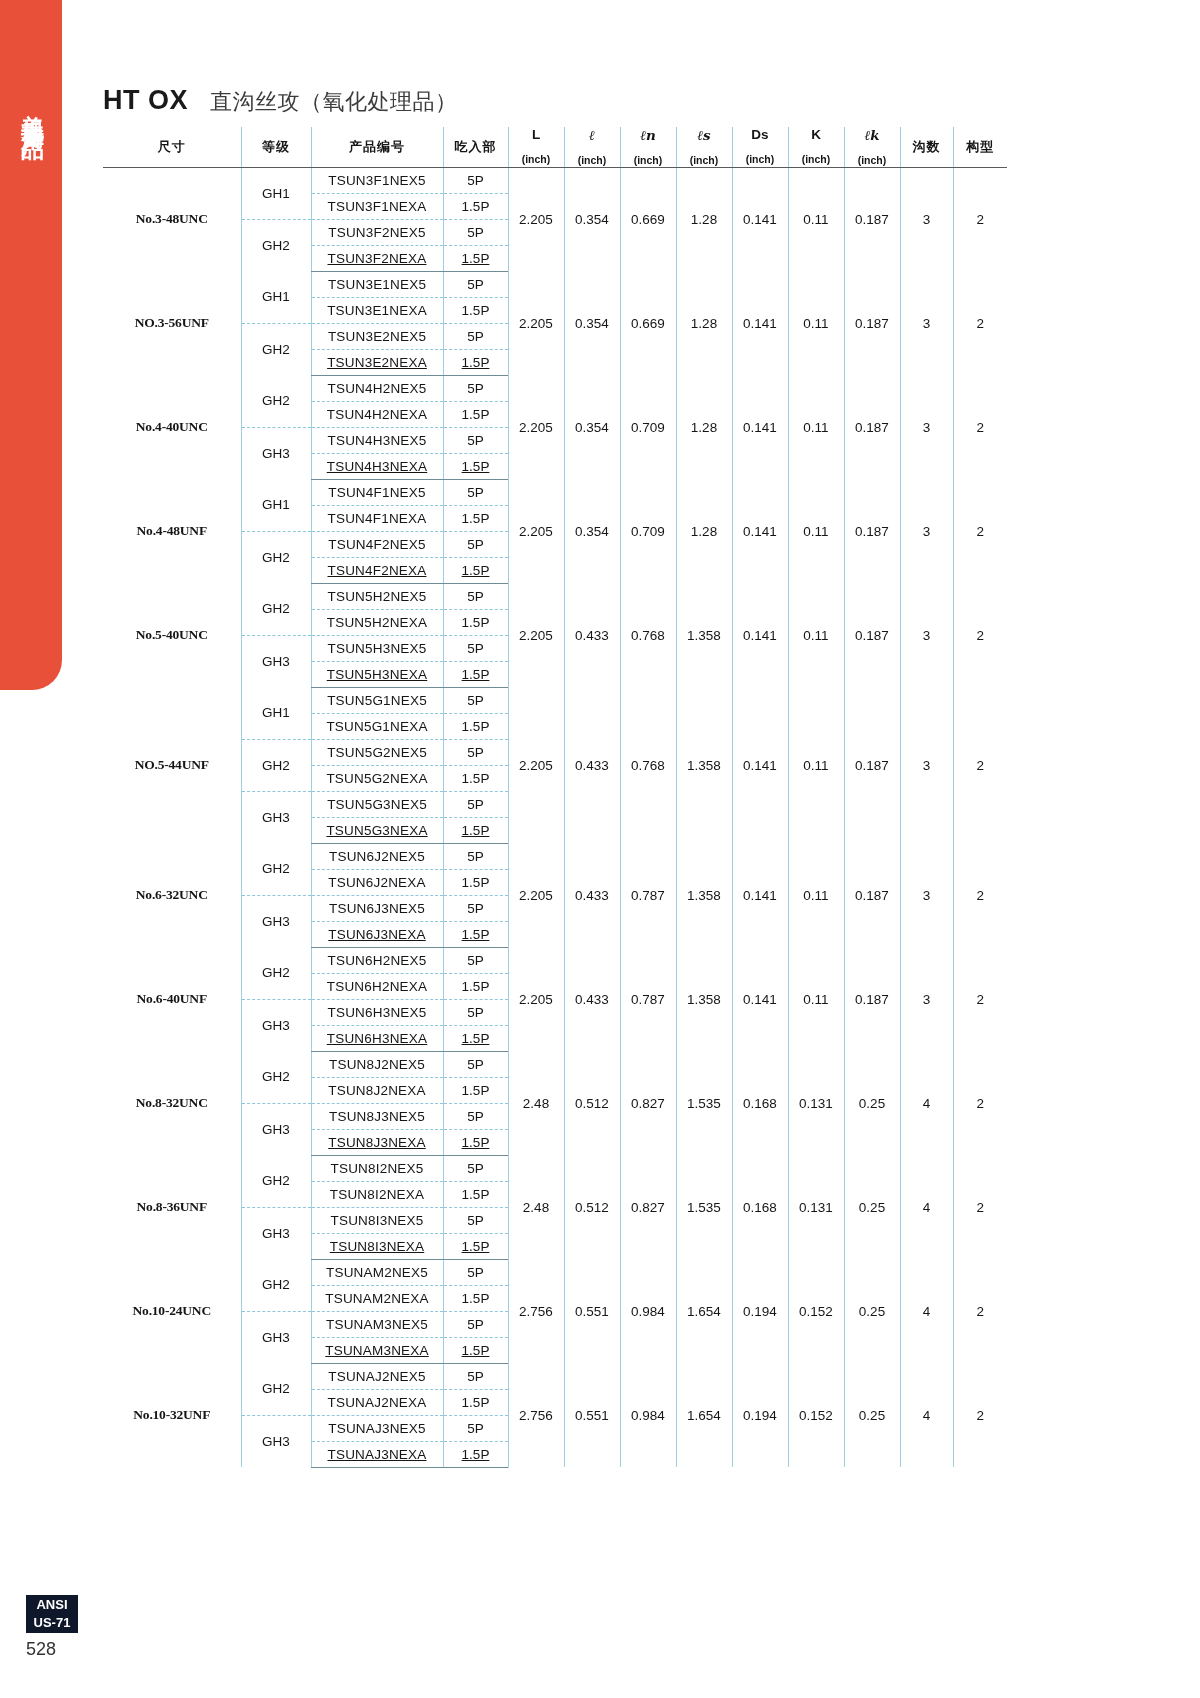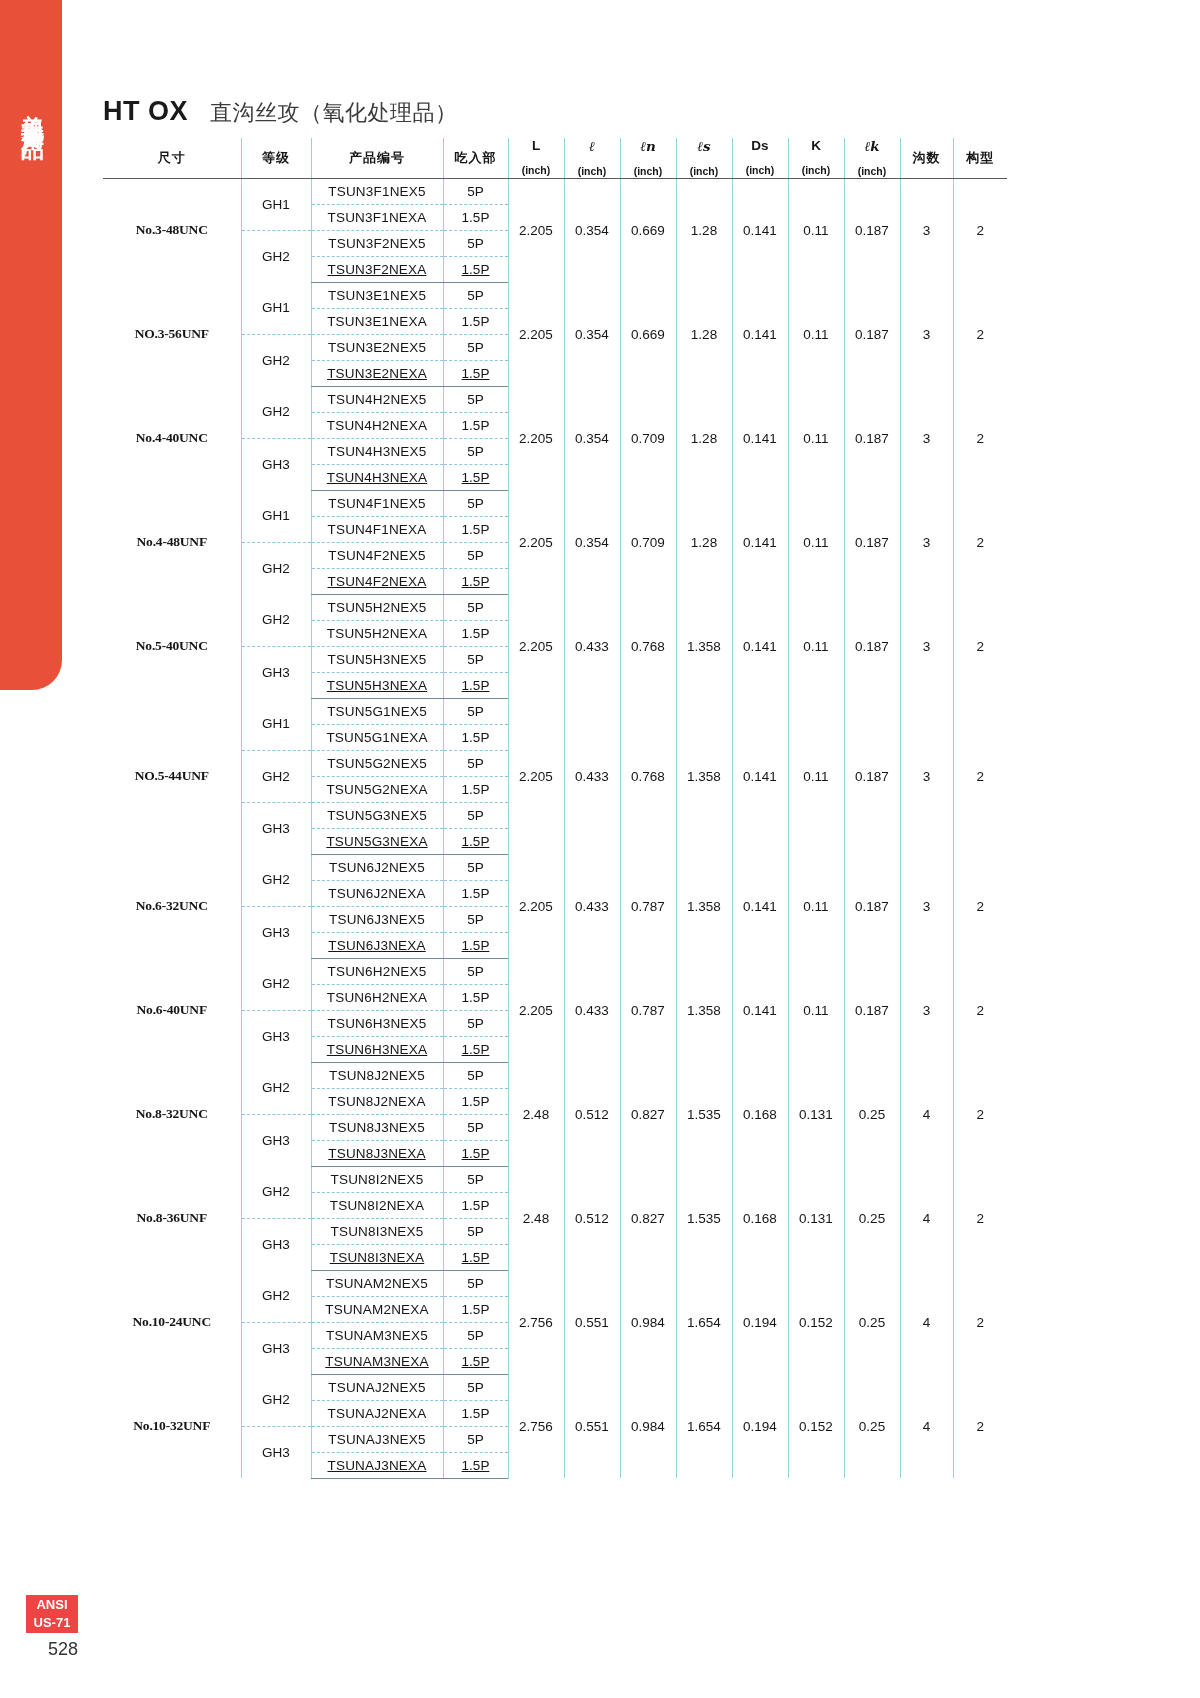--- a/index.html
+++ b/index.html
@@ -32,21 +32,21 @@
     text-orientation: upright;
     margin: 0 auto;
     width: 30px;
     line-height: 1.15;
   }
 
   
   .page {
     position: absolute;
     left: 103px;
-    top: 11px;
+    top: 0;
     width: 1000px;
   }
 
   .title-row {
     display: flex;
     align-items: baseline;
     padding-top: 85px;
     padding-bottom: 10px;
   }
   .title-main {
@@ -127,33 +127,33 @@
     position: absolute;
     left: 0;
     top: 1595px;
     width: 1200px;
     height: 100px;
   }
   .ansi-badge {
     position: absolute;
     left: 26px; top: 0;
     width: 52px;
-    background: #ef4444;
+    background: #0f172a;
     color: #fff;
     text-align: center;
     font-size: 13px;
     font-weight: bold;
     line-height: 1.35;
     padding: 1px 0 2px 0;
   }
   .page-num {
     position: absolute;
     left: 26px; top: 44px;
     width: 52px;
-    text-align: right;
+    text-align: left;
     font-size: 18px;
     color: #333;
   }
   .logo-wrap {
     position: absolute;
     left: 103px; top: 2px;
     display: flex;
     align-items: center;
   }
   .logo-mark { margin-right: 7px; }

